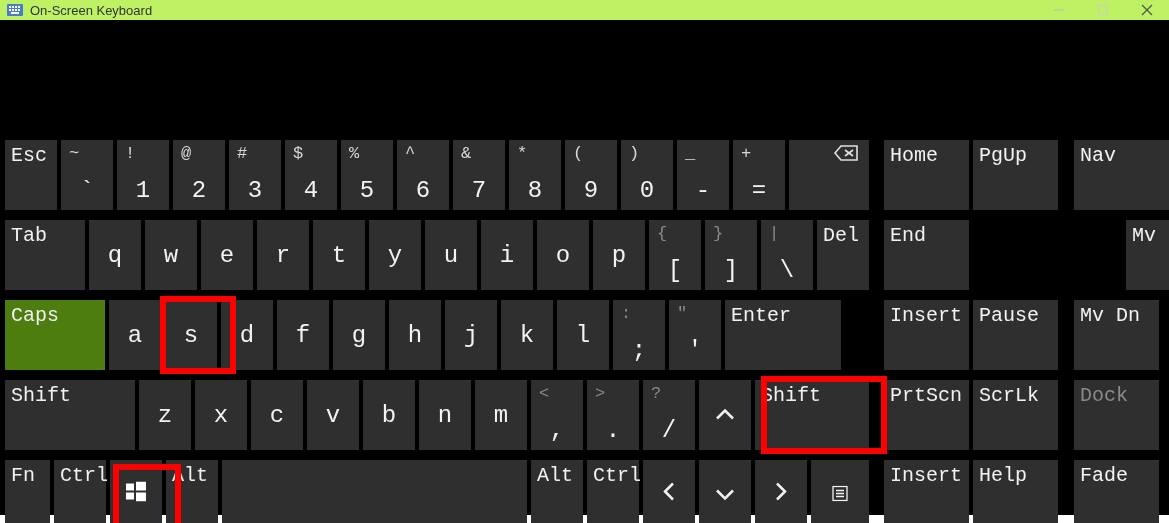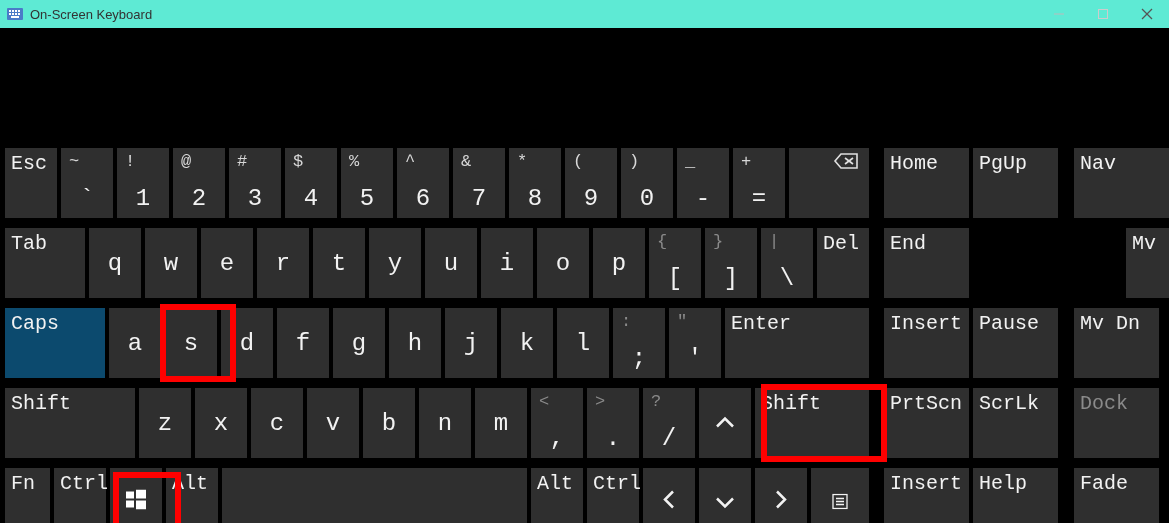--- a/index.html
+++ b/index.html
@@ -4,22 +4,22 @@
 <style>
   * { box-sizing: border-box; margin: 0; padding: 0; }
   body {
     font-family: "Segoe UI", Arial, sans-serif;
     background: #fff;
     width: 1169px;
     height: 523px;
     overflow: hidden;
   }
   .titlebar {
-    height: 28px;
-    background: #5eead4;
+    height: 20px;
+    background: #bef264;
     display: flex;
     align-items: center;
     padding-left: 6px;
     font-size: 13px;
     color: #333;
     text-align: right;
   }
   .titlebar .appicon { width: 18px; height: 14px; margin-right: 6px; display:flex; align-items:center; justify-content:center;}
   .titlebar .spacer { flex: 1; }
   .titlebar .winbtn {
@@ -59,21 +59,21 @@
   .key .centered {
     position: absolute;
     top: 50%; left: 50%;
     transform: translate(-50%,-50%);
     font-size: 24px;
     color: #f2f2f2;
   }
   .key .tl {
     font-size: 20px;
   }
-  .key.active { background: #0c4a6e; }
+  .key.active { background: #4d7c0f; }
   .highlight {
     position: absolute;
     border: 6px solid #ff0000;
     pointer-events: none;
     z-index: 10;
   }
   .dim { color: #8a8a8a !important; }
 </style>
 </head>
 <body>
@@ -277,21 +277,21 @@
       <span class="centered">l</span>
     </div>
 <div class="key" style="left:613px;top:280px;width:52px">
       <span class="upper dim">:</span>
       <span class="lower">;</span>
     </div>
 <div class="key" style="left:669px;top:280px;width:52px">
       <span class="upper dim">"</span>
       <span class="lower">'</span>
     </div>
-<div class="key label-top-left" style="left:725px;top:280px;width:144px">
+<div class="key label-top-left" style="left:725px;top:280px;width:116px">
       <span class="tl">Enter</span>
     </div>
 
 <div class="key label-top-left" style="left:884px;top:280px;width:85px">
       <span class="tl">Insert</span>
     </div>
 <div class="key label-top-left" style="left:973px;top:280px;width:85px">
       <span class="tl">Pause</span>
     </div>
 <div class="key label-top-left" style="left:1074px;top:280px;width:85px">

